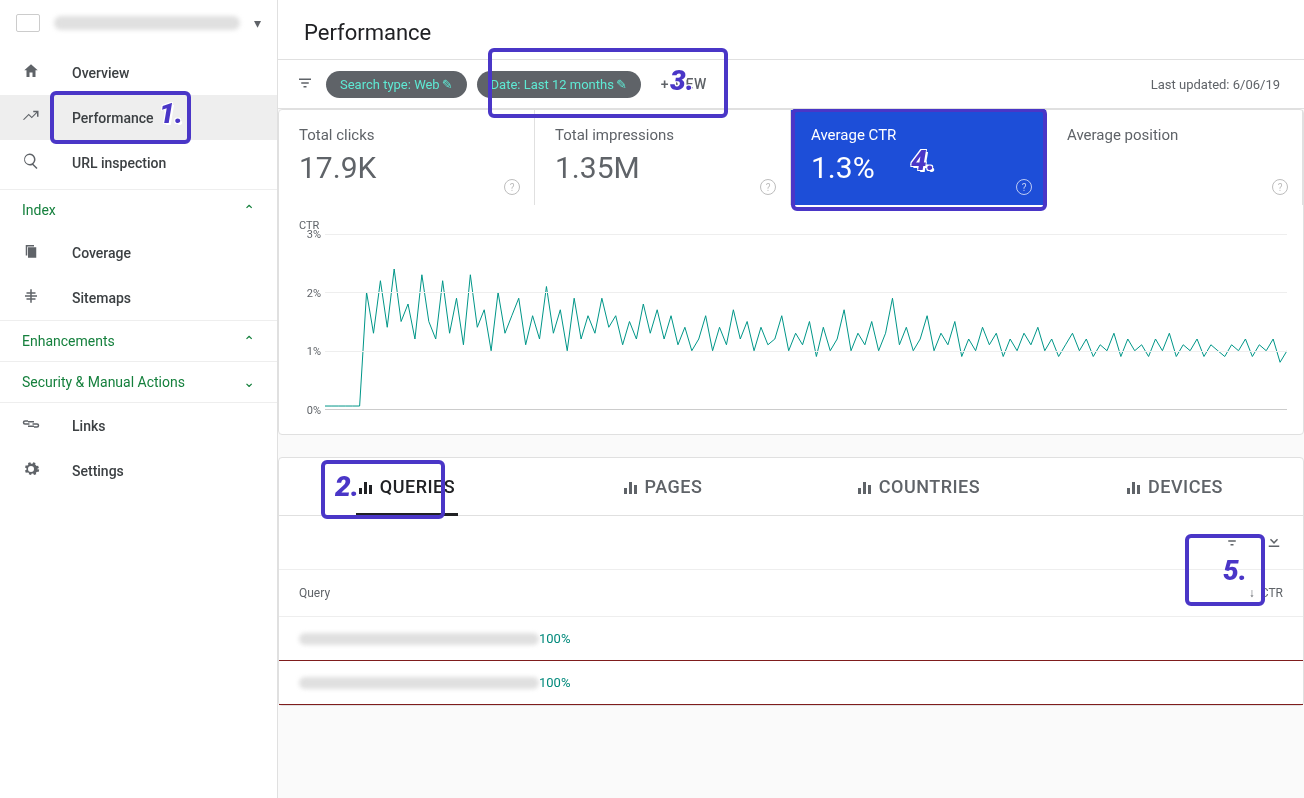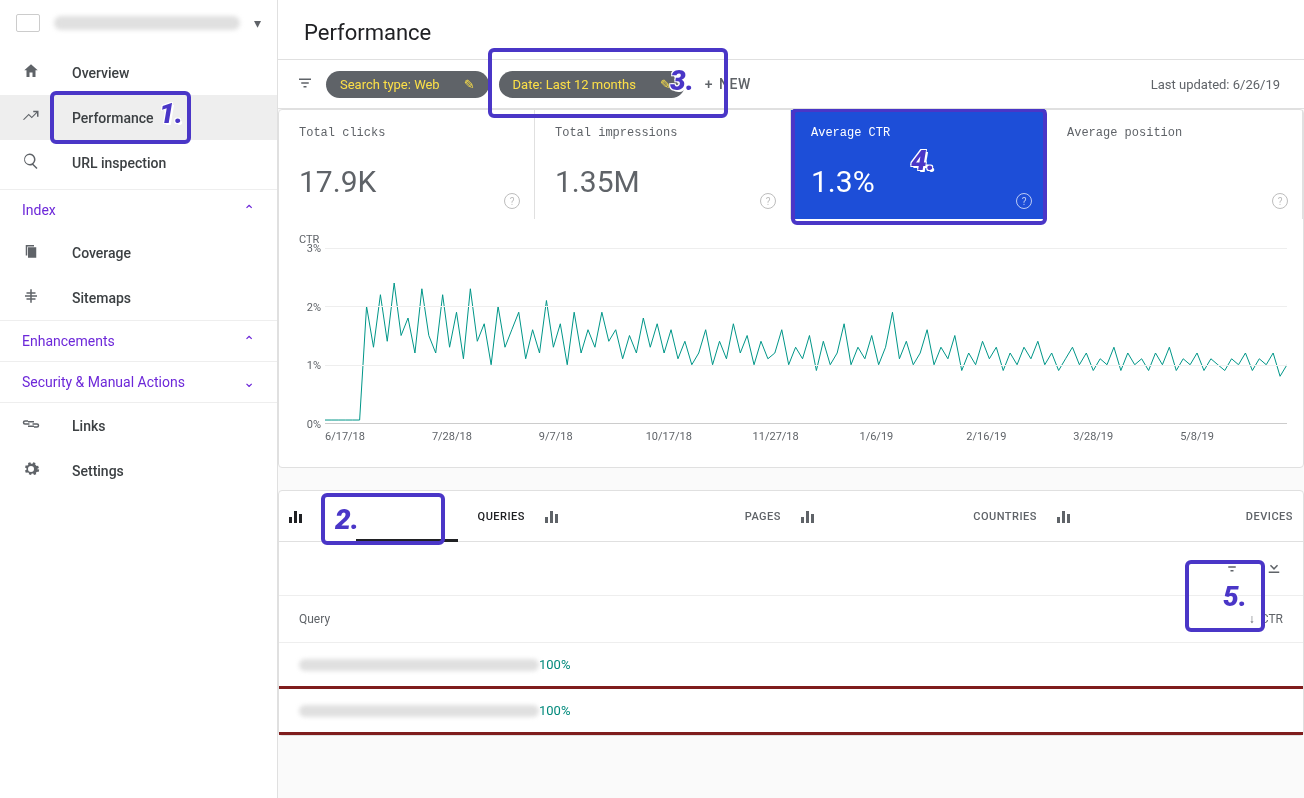--- a/index.html
+++ b/index.html
@@ -63,21 +63,21 @@
     text-align: center;
     color: #5f6368;
   }
   .nav-item.active { background: #eeeeee; }
 
   .section-head {
     display: flex;
     align-items: center;
     justify-content: space-between;
     padding: 12px 22px;
-    color: #6d28d9;
+    color: #15803d;
     cursor: pointer;
     border-top: 1px solid #eee;
   }
 
   .sidebar-spacer { flex: 1; }
   .sidebar-footer .nav-item { font-weight: 400; }
 
   
   .main {
     flex: 1;
@@ -99,26 +99,26 @@
     align-items: center;
     padding: 10px 16px;
     border-top: 1px solid #e0e0e0;
     border-bottom: 1px solid #e0e0e0;
     gap: 10px;
     position: relative;
   }
   .filter-icn { color: #5f6368; width: 22px; text-align: center; }
   .chip {
     background: #5f6368;
-    color: #fde047;
+    color: #5eead4;
     border-radius: 16px;
     padding: 6px 14px;
     display: flex;
     align-items: center;
-    gap: 24px;
+    gap: 2px;
     font-size: 13px;
     cursor: pointer;
   }
   .chip .pen { font-size: 13px; }
   .new-btn {
     color: #5f6368;
     font-weight: 500;
     letter-spacing: 0.5px;
     display: flex;
     align-items: center;
@@ -152,21 +152,21 @@
     display: flex;
   }
   .metric {
     flex: 1;
     padding: 16px 20px 20px;
     border-right: 1px solid #e0e0e0;
     position: relative;
     cursor: pointer;
   }
   .metric:last-child { border-right: none; }
-  .metric .label { font-size: 12px; color: #5f6368; margin-bottom: 24px; font-family: Liberation Mono, monospace; }
+  .metric .label { font-size: 15px; color: #5f6368; margin-bottom: 6px; }
   .metric .value { font-size: 30px; color: #5f6368; font-weight: 400; }
   .metric .help {
     position: absolute;
     bottom: 10px; right: 14px;
     width: 16px; height: 16px;
     border: 1.5px solid #bdbdbd;
     border-radius: 50%;
     font-size: 10px;
     display: flex;
     align-items: center;
@@ -210,28 +210,28 @@
   
   .tabs-card { margin-top: 22px; }
   .tabs {
     display: flex;
     border-bottom: 1px solid #e0e0e0;
   }
   .tab {
     flex: 1;
     text-align: center;
     padding: 18px 10px;
-    font-size: 11px;
+    font-size: 18px;
     font-weight: 500;
     letter-spacing: 0.5px;
     color: #5f6368;
     cursor: pointer;
     display:flex;
     align-items:center;
-    justify-content:space-between;
+    justify-content:center;
     gap:8px;
     position: relative;
   }
   .tab.active { color: #202124; }
   .tab.active::after {
     content: "";
     position: absolute;
     left: 30%; right: 30%;
     bottom: -1px;
     height: 3px;
@@ -261,21 +261,21 @@
     font-size: 12px;
     color: #5f6368;
   }
   .thead .col-query { flex: 1; }
   .thead .col-ctr { display: flex; align-items: center; gap: 6px; }
 
   .trow {
     display: flex;
     align-items: center;
     padding: 14px 20px;
-    border-bottom: 3px solid #7f1d1d;
+    border-bottom: 1px solid #7f1d1d;
   }
   .trow .q {
     flex: 1;
     height: 12px;
     border-radius: 6px;
     background: #e0e0e0;
     max-width: 240px;
     filter: blur(2px);
   }
   .trow .v { color: #00897b; font-size: 13px; }
@@ -409,21 +409,21 @@
       <span class="pen">✎</span>
     </span>
     <span class="chip">
       <span>Date: Last 12 months</span>
       <span class="pen">✎</span>
     </span>
     <span class="new-btn">
       <span>+</span>
       <span>NEW</span>
     </span>
-    <span class="last-updated">Last updated: 6/26/19</span>
+    <span class="last-updated">Last updated: 6/06/19</span>
 
     <div class="annot" style="left:210px; width:240px; top:-12px; bottom:-10px"></div>
     <span class="annot-num" style="left:392px; top:4px">3.</span>
   </div>
 
   <div class="content">
 
     <div class="card">
       <div class="metrics" id="metrics-row" style="position:relative">
 
@@ -461,31 +461,20 @@
             </div>
           <div class="plot" id="plot">
             <svg id="line-svg" preserveAspectRatio="none" viewBox="0 0 1000 100">
                 <path d="M0.0 98.3 L7.2 98.3 L14.4 98.3 L21.6 98.3 L28.8 98.3 L36.0 98.3 L43.2 33.3 L50.4 56.7 L57.6 26.7 L64.7 53.3 L71.9 20.0 L79.1 50.0 L86.3 40.0 L93.5 60.0 L100.7 23.3 L107.9 50.0 L115.1 60.0 L122.3 26.7 L129.5 56.7 L136.7 36.7 L143.9 63.3 L151.1 23.3 L158.3 53.3 L165.5 43.3 L172.7 66.7 L179.9 33.3 L187.1 56.7 L194.2 46.7 L201.4 36.7 L208.6 63.3 L215.8 46.7 L223.0 60.0 L230.2 30.0 L237.4 56.7 L244.6 43.3 L251.8 66.7 L259.0 36.7 L266.2 60.0 L273.4 46.7 L280.6 56.7 L287.8 36.7 L295.0 53.3 L302.2 46.7 L309.4 63.3 L316.5 50.0 L323.7 60.0 L330.9 40.0 L338.1 56.7 L345.3 43.3 L352.5 60.0 L359.7 46.7 L366.9 63.3 L374.1 53.3 L381.3 66.7 L388.5 60.0 L395.7 46.7 L402.9 66.7 L410.1 53.3 L417.3 63.3 L424.5 43.3 L431.7 60.0 L438.8 50.0 L446.0 66.7 L453.2 53.3 L460.4 63.3 L467.6 60.0 L474.8 46.7 L482.0 66.7 L489.2 56.7 L496.4 63.3 L503.6 50.0 L510.8 70.0 L518.0 53.3 L525.2 66.7 L532.4 60.0 L539.6 43.3 L546.8 66.7 L554.0 56.7 L561.2 63.3 L568.3 50.0 L575.5 66.7 L582.7 56.7 L589.9 36.7 L597.1 63.3 L604.3 53.3 L611.5 66.7 L618.7 60.0 L625.9 46.7 L633.1 66.7 L640.3 56.7 L647.5 63.3 L654.7 50.0 L661.9 70.0 L669.1 60.0 L676.3 66.7 L683.5 53.3 L690.6 63.3 L697.8 56.7 L705.0 70.0 L712.2 60.0 L719.4 66.7 L726.6 56.7 L733.8 63.3 L741.0 53.3 L748.2 66.7 L755.4 60.0 L762.6 70.0 L769.8 63.3 L777.0 56.7 L784.2 66.7 L791.4 60.0 L798.6 70.0 L805.8 63.3 L812.9 66.7 L820.1 56.7 L827.3 70.0 L834.5 60.0 L841.7 66.7 L848.9 63.3 L856.1 70.0 L863.3 60.0 L870.5 66.7 L877.7 56.7 L884.9 70.0 L892.1 63.3 L899.3 66.7 L906.5 60.0 L913.7 70.0 L920.9 63.3 L928.1 66.7 L935.3 70.0 L942.4 63.3 L949.6 66.7 L956.8 60.0 L964.0 70.0 L971.2 63.3 L978.4 66.7 L985.6 60.0 L992.8 73.3 L1000.0 66.7 " fill="none" stroke="#009688" stroke-width="1" vector-effect="non-scaling-stroke"></path>
               </svg>
           <div class="grid-line" style="top: 0%;"></div>
               <div class="grid-line" style="top: 33.3333%;"></div>
               <div class="grid-line" style="top: 66.6667%;"></div>
             </div>
         </div>
-        <div class="x-axis" id="x-axis">
-            <span class="x-tick">6/17/18</span>
-            <span class="x-tick">7/28/18</span>
-            <span class="x-tick">9/7/18</span>
-            <span class="x-tick">10/17/18</span>
-            <span class="x-tick">11/27/18</span>
-            <span class="x-tick">1/6/19</span>
-            <span class="x-tick">2/16/19</span>
-            <span class="x-tick">3/28/19</span>
-            <span class="x-tick">5/8/19</span>
-          </div>
       </div>
     </div>
 
     <div class="card tabs-card">
       <div class="tabs" id="tabs" style="position:relative">
 
       <div class="tab active">
             <span class="bar-icn">
               <span style="height:6px"></span>
               <span style="height:12px"></span>

